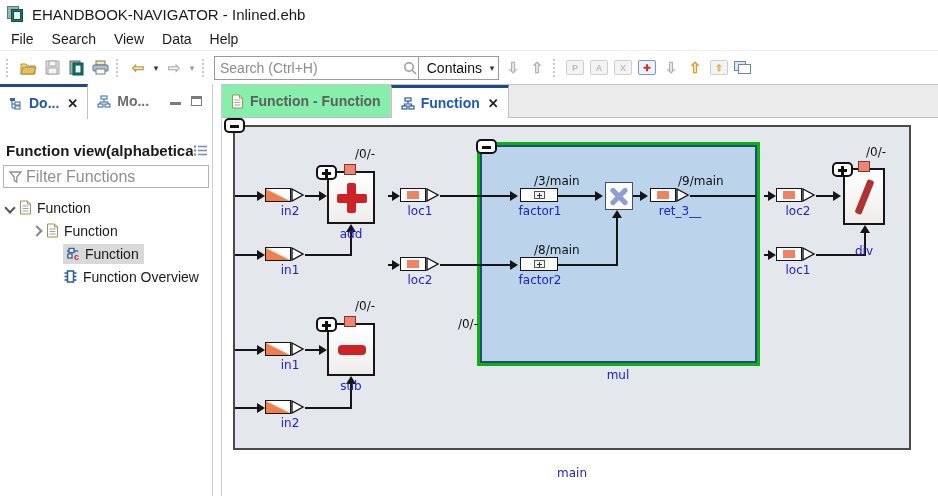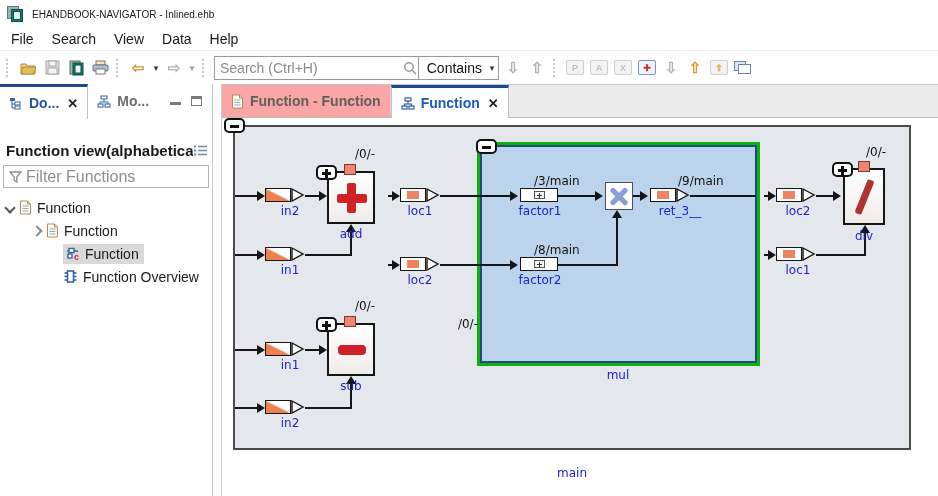--- a/index.html
+++ b/index.html
@@ -5,21 +5,21 @@
   * { margin:0; padding:0; box-sizing:border-box; }
   html,body { width:938px; height:496px; overflow:hidden; background:#fff;
     font-family:"Liberation Sans", sans-serif; color:#1a1a1a; }
 
   
   .titlebar { height:28px; display:flex; align-items:center; padding-left:7px; background:#fff; }
   .appicon { width:17px; height:17px; position:relative; margin-right:8px; }
   .appicon .b1 { position:absolute; left:0; top:0; width:12px; height:13px; background:#9db3ad; border:1px solid #5d7a74; }
   .appicon .b2 { position:absolute; left:4px; top:3px; width:12px; height:13px; background:#1d7a6e; border:1px solid #0f4f47; }
   .appicon .b3 { position:absolute; left:6px; top:5px; width:8px; height:9px; background:#e8f2ef; border:1px solid #0f4f47; }
-  .title { font-size:10px; }
+  .title { font-size:15px; }
   .menubar { height:22px; display:flex; align-items:center; padding-left:2px; background:#fff; }
   .menu-item { font-size:14px; padding:2px 9px; cursor:default; }
   .toolbar { height:34px; display:flex; align-items:center; padding-left:2px; background:#fff;
     border-top:1px solid #efefef; }
   .tbtn { width:24px; height:24px; display:flex; align-items:center; justify-content:center;
     font-size:15px; border-radius:3px; }
   .tsep { width:7px; height:18px; border-left:2px dotted #c9c9c9; margin:0 3px 0 4px; }
   .glyph-gold { color:#c89a3b; font-weight:bold; }
   .glyph-gray { color:#b3b3b3; font-weight:bold; }
   .glyph-orange { color:#e59a27; font-weight:bold; }
@@ -46,21 +46,21 @@
   .editor { flex:1; display:flex; flex-direction:column; border-left:1px solid #cccccc; }
 
   
   .tabstrip { height:34px; display:flex; align-items:stretch; position:relative; }
   .tabstrip.editorstrip { background:#ececec; border-top:1px solid #c6c6c6; border-bottom:1px solid #bdbdbd; }
   .tab { display:flex; align-items:center; gap:6px; padding:0 9px; font-size:14px; font-weight:bold; }
   .tab.active { background:#fff; border-top:3px solid #1d4a8f; border-right:1px solid #c2c2c2; border-left:1px solid #c2c2c2; margin-bottom:-1px; }
   .tab.inactive { color:#6e6e6e; }
   .ltab.active { border-left:none; }
   .ltab .lab { color:#2456a4; }
-  .etab1 { background:#fca5a5; border-right:1px solid #cfcfcf; color:#5f5f5f; }
+  .etab1 { background:#86efac; border-right:1px solid #cfcfcf; color:#5f5f5f; }
   .etab2 .lab { color:#1f5bb5; }
   .closex { font-size:13px; color:#222; font-weight:bold; margin-left:2px; }
   .minmax { display:flex; align-items:center; gap:10px; margin-left:auto; padding-right:10px; }
   .icon-min { width:11px; height:7px; border-bottom:3px solid #7a7a7a; }
   .icon-max { width:11px; height:10px; border:1px solid #7a7a7a; border-top:3px solid #7a7a7a; }
 
   
   .pbody { padding:24px 0 0 0; }
   .vtitle-row { display:flex; align-items:center; padding:0 4px 0 6px; }
   .vtitle { font-size:15px; font-weight:bold; white-space:nowrap; overflow:hidden; flex:1;}
@@ -434,21 +434,21 @@
 
       <div class="blk" style="left:621px;top:50px;width:42px;height:57px">
         <div class="slash"></div>
       </div>
       <div class="port" style="left:636px;top:43px"></div>
       <div class="anno" style="left:644px;top:27px">/0/-</div>
       <div class="pm" style="left:610px;top:44px">
           <div class="bar"></div>
           <div class="vbar"></div>
         </div>
-      <div class="slabel" style="left:612px;top:111px;width:60px">div</div>
+      <div class="slabel" style="left:612px;top:126px;width:60px">div</div>
 
       <div class="hl" style="left:542px;top:136px;width:6px"></div>
       <div class="ar" style="left:546px;top:132px"></div>
       <div class="sigbox" style="left:554px;top:129px">
           <div class="sq"></div>
         </div>
       <svg class="tri" style="left:580px;top:129px" width="14" height="14">
           <polygon points="1,1 12,7 1,13" fill="#fff" stroke="#151515" stroke-width="1.4"></polygon>
         </svg>
       <div class="slabel" style="left:544px;top:145px;width:64px">loc1</div>

